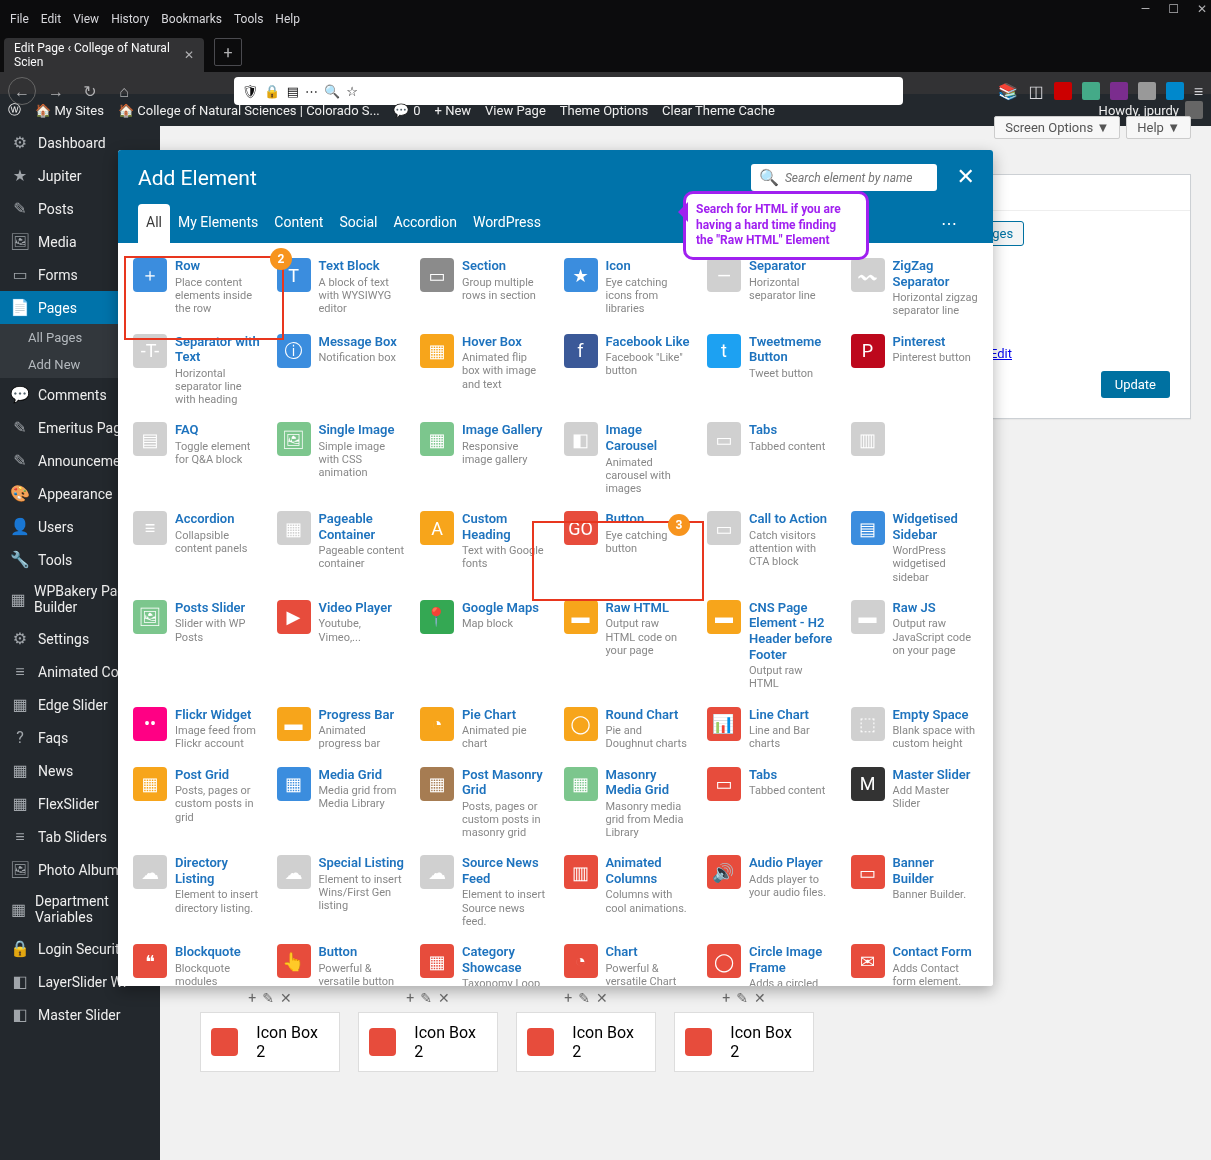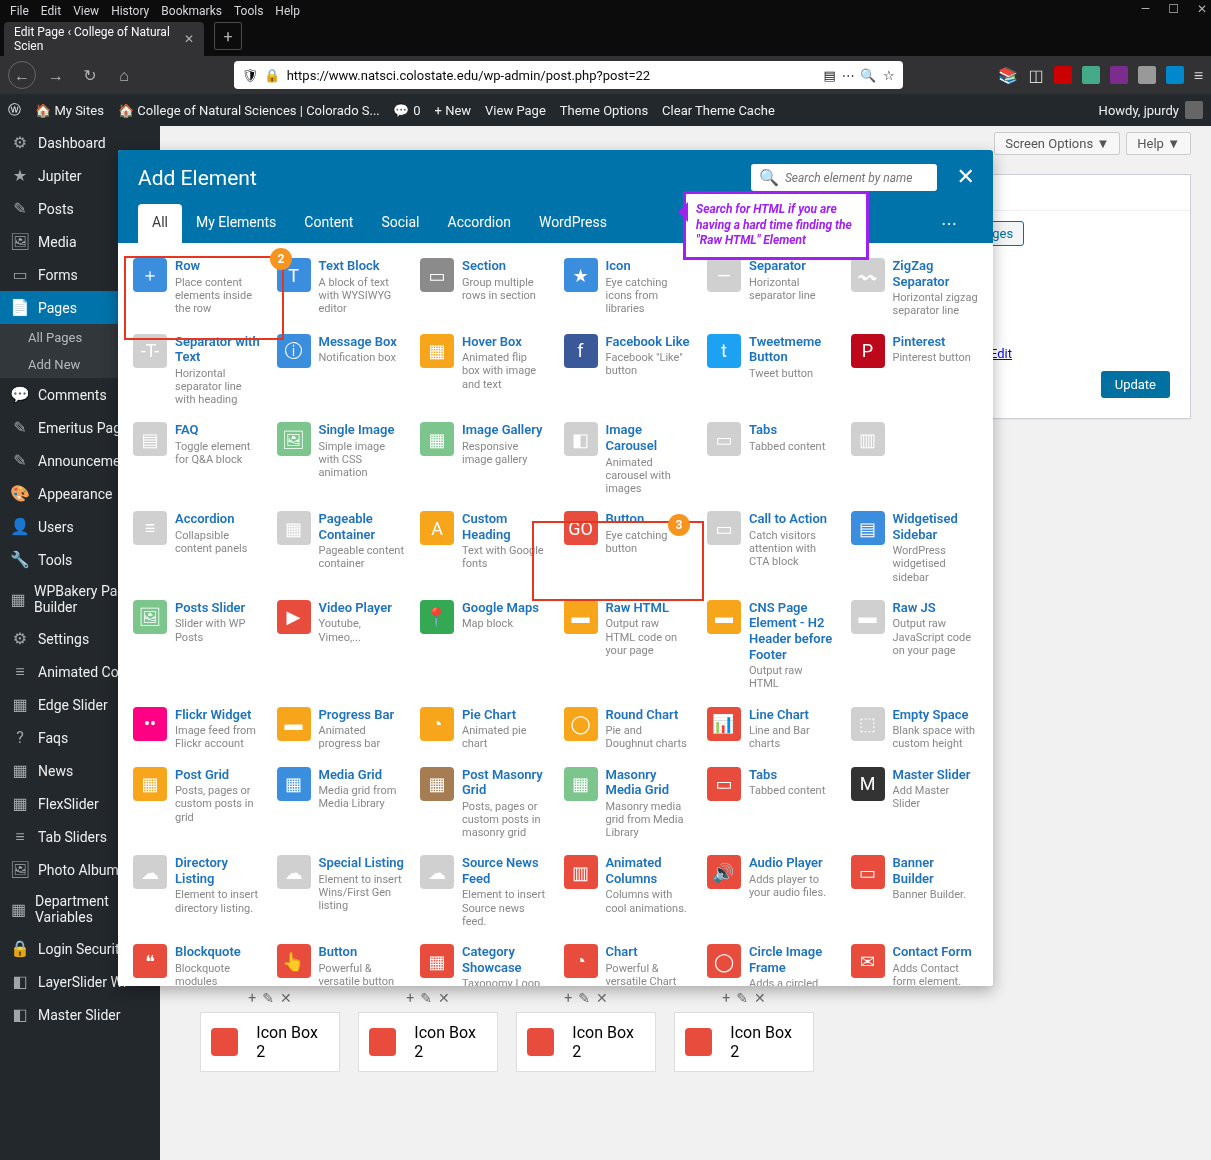--- a/index.html
+++ b/index.html
@@ -1,20 +1,20 @@
 <!DOCTYPE html>
 <html><head>
 <meta charset="utf-8">
 <style>
 * { margin:0; padding:0; box-sizing:border-box; font-family:-apple-system,BlinkMacSystemFont,"Segoe UI",Roboto,sans-serif; }
 body { background:#f1f1f1; width:1211px; height:1160px; overflow:hidden; position:relative; }
 
 
 .chrome { background:#0c0c0d; height:94px; color:#d7d7db; }
-.menubar { display:flex; gap:12px; padding:4px 10px; font-size:12px; }
+.menubar { display:flex; gap:12px; padding:12px 10px; font-size:12px; }
 .menubar span { text-decoration:underline; text-decoration-color:transparent; }
 .winctl { position:absolute; top:2px; right:4px; display:flex; gap:18px; color:#b1b1b3; font-size:12px; }
 .tabstrip { display:flex; height:34px; padding-left:4px; }
 .tab { background:#323234; color:#f9f9fa; padding:6px 10px; font-size:12px; border-radius:4px 4px 0 0; display:flex; align-items:center; gap:8px; max-width:200px; }
 .tab .x { color:#b1b1b3; }
 .newtab { margin-left:10px; width:28px;height:28px;display:flex;align-items:center;justify-content:center;color:#b1b1b3;font-size:16px;border:1px solid #4a4a4f;border-radius:2px; }
 .navbar { background:#323234; height:38px; display:flex; align-items:center; padding:0 8px; gap:6px; }
 .navbtn { width:28px;height:28px;border-radius:4px;display:flex;align-items:center;justify-content:center;color:#b1b1b3;font-size:16px; }
 .navbtn.back { border:1px solid #666;border-radius:50%; }
 .urlbar { flex:1; background:#fff; border-radius:4px; height:28px; display:flex;align-items:center;padding:0 8px;gap:6px;color:#0c0c0d;font-size:13px; margin:0 90px 0 90px; }
@@ -31,50 +31,50 @@
 
 .sb { position:absolute; left:0; top:126px; width:160px; background:#23282d; color:#eee; height:1034px; font-size:14px; }
 .sb .it { display:flex; align-items:center; gap:8px; padding:7px 10px; cursor:pointer; color:#eee; }
 .sb .it.cur { background:#0073aa; color:#fff; }
 .sb .it .ic { width:20px;text-align:center;color:#a0a5aa;font-size:16px; }
 .sb .it.cur .ic { color:#fff; }
 .sb .sub { background:#32373c; }
 .sb .sub .it { padding:6px 12px 6px 28px; font-size:13px; color:#b4b9be; }
 
 
-.toprt { position:absolute; top:132px; right:20px; display:flex; gap:6px; }
+.toprt { position:absolute; top:116px; right:20px; display:flex; gap:6px; }
 .toprt button { background:#f7f7f7;border:1px solid #ccc;padding:3px 10px;font-size:13px;color:#555;border-radius:2px; }
 
 
 .pub { position:absolute; right:20px; top:170px; width:280px; background:#fff; border:1px solid #ccd0d4; box-shadow:0 1px 1px rgba(0,0,0,.04); }
 .pub .hd { padding:8px 12px; border-bottom:1px solid #eee; font-weight:bold; display:flex; justify-content:space-between; }
 .pub .bd { padding:10px; font-size:13px; color:#555; }
 .pub .btn { border:1px solid #0071a1;color:#0071a1;background:#f3f5f6;padding:4px 10px;border-radius:3px;font-size:13px; }
 .pub .upd { background:#0071a1;color:#fff;border:none;padding:6px 14px;border-radius:3px;font-size:13px;float:right;margin:10px; }
 .modal { position:absolute; left:118px; top:150px; width:875px; height:836px; background:#fff; border-radius:3px; box-shadow:0 5px 15px rgba(0,0,0,.3); overflow:hidden; display:flex; flex-direction:column; }
 .mh { background:#0073aa; color:#fff; padding:16px 20px 0 20px; }
 .mh h2 { font-size:21px; font-weight:normal; margin-bottom:14px; }
 .mh .close { position:absolute; top:14px; right:18px; font-size:22px; color:#fff; cursor:pointer; }
 .srch { position:absolute; top:14px; right:56px; width:186px; background:#fff; border-radius:3px; display:flex; align-items:center; padding:4px 8px; gap:6px; }
 .srch input { border:none; outline:none; font-size:12px; width:100%; font-style:italic; color:#888; }
 .tabs { display:flex; gap:0; }
-.tabs .t { padding:10px 14px; color:#fff; font-size:14px; border-radius:4px 4px 0 0; cursor:pointer; }
+.tabs .t { padding:10px 8px; color:#fff; font-size:14px; border-radius:4px 4px 0 0; cursor:pointer; }
 .tabs .t.act { background:#fff; color:#3a3a3a; }
 .tabs .dots { margin-left:auto; color:#fff; padding:10px 16px; }
 
 .grid { flex:1; overflow:auto; padding:8px; display:grid; grid-template-columns:repeat(6,1fr); gap:2px; background:#fff; }
 .el { display:flex; gap:8px; padding:6px; border:1px solid transparent; cursor:pointer; }
 .el .ico { width:34px; height:34px; border-radius:4px; display:flex;align-items:center;justify-content:center;color:#fff;font-size:18px;flex-shrink:0; }
 .el .tx .nm { color:#1e73be; font-size:13px; font-weight:600; line-height:1.2; }
 .el .tx .ds { color:#888; font-size:11px; line-height:1.2; margin-top:2px; }
 
 
 .ann { position:absolute; border:2px solid #e8361e; }
 .badge { position:absolute; width:22px;height:22px;background:#f7941e;border-radius:50%;color:#fff;display:flex;align-items:center;justify-content:center;font-size:12px;font-weight:bold; }
-.callout { position:absolute; border:3px solid #a020f0; border-radius:0; background:#fff; padding:8px 10px; font-size:12px; color:#a020f0; font-weight:bold; line-height:1.3;font-style:italic; }
+.callout { position:absolute; border:3px solid #a020f0; border-radius:10px; background:#fff; padding:8px 10px; font-size:12px; color:#a020f0; font-weight:bold; line-height:1.3; }
 .callout::before { content:''; position:absolute; left:-18px; top:8px; border:10px solid transparent; border-right-color:#a020f0; }
 
 
 .btmrow { position:absolute; left:200px; top:990px; display:flex; gap:18px; }
 .btmc { width:140px; }
 .btmc .tl { display:flex; gap:6px; justify-content:center; color:#666; font-size:14px; margin-bottom:6px; }
 .btmc .bx { background:#fff; border:1px solid #ddd; padding:10px; display:flex; gap:18px; align-items:center; }
 .btmc .bx .ric { width:28px;height:28px;background:#e74c3c;border-radius:4px; }
 </style>
 </head>
@@ -103,21 +103,20 @@
     <div class="newtab">+</div>
   </div>
   <div class="navbar">
     <div class="navbtn back">←</div>
     <div class="navbtn">→</div>
     <div class="navbtn">↻</div>
     <div class="navbtn">⌂</div>
     <div class="urlbar">
       <span>🛡</span>
       <span class="lock">🔒</span>
-      <span class="urltext">https://www.natsci.colostate.edu/wp-admin/post.php?post=22</span>
       <span>▤</span>
       <span>⋯</span>
       <span>🔍</span>
       <span>☆</span>
     </div>
     <div class="extrow">
       <span>📚</span>
       <span>◫</span>
       <div class="ext" style="background:#c00"></div>
       <div class="ext" style="background:#4a8"></div>

